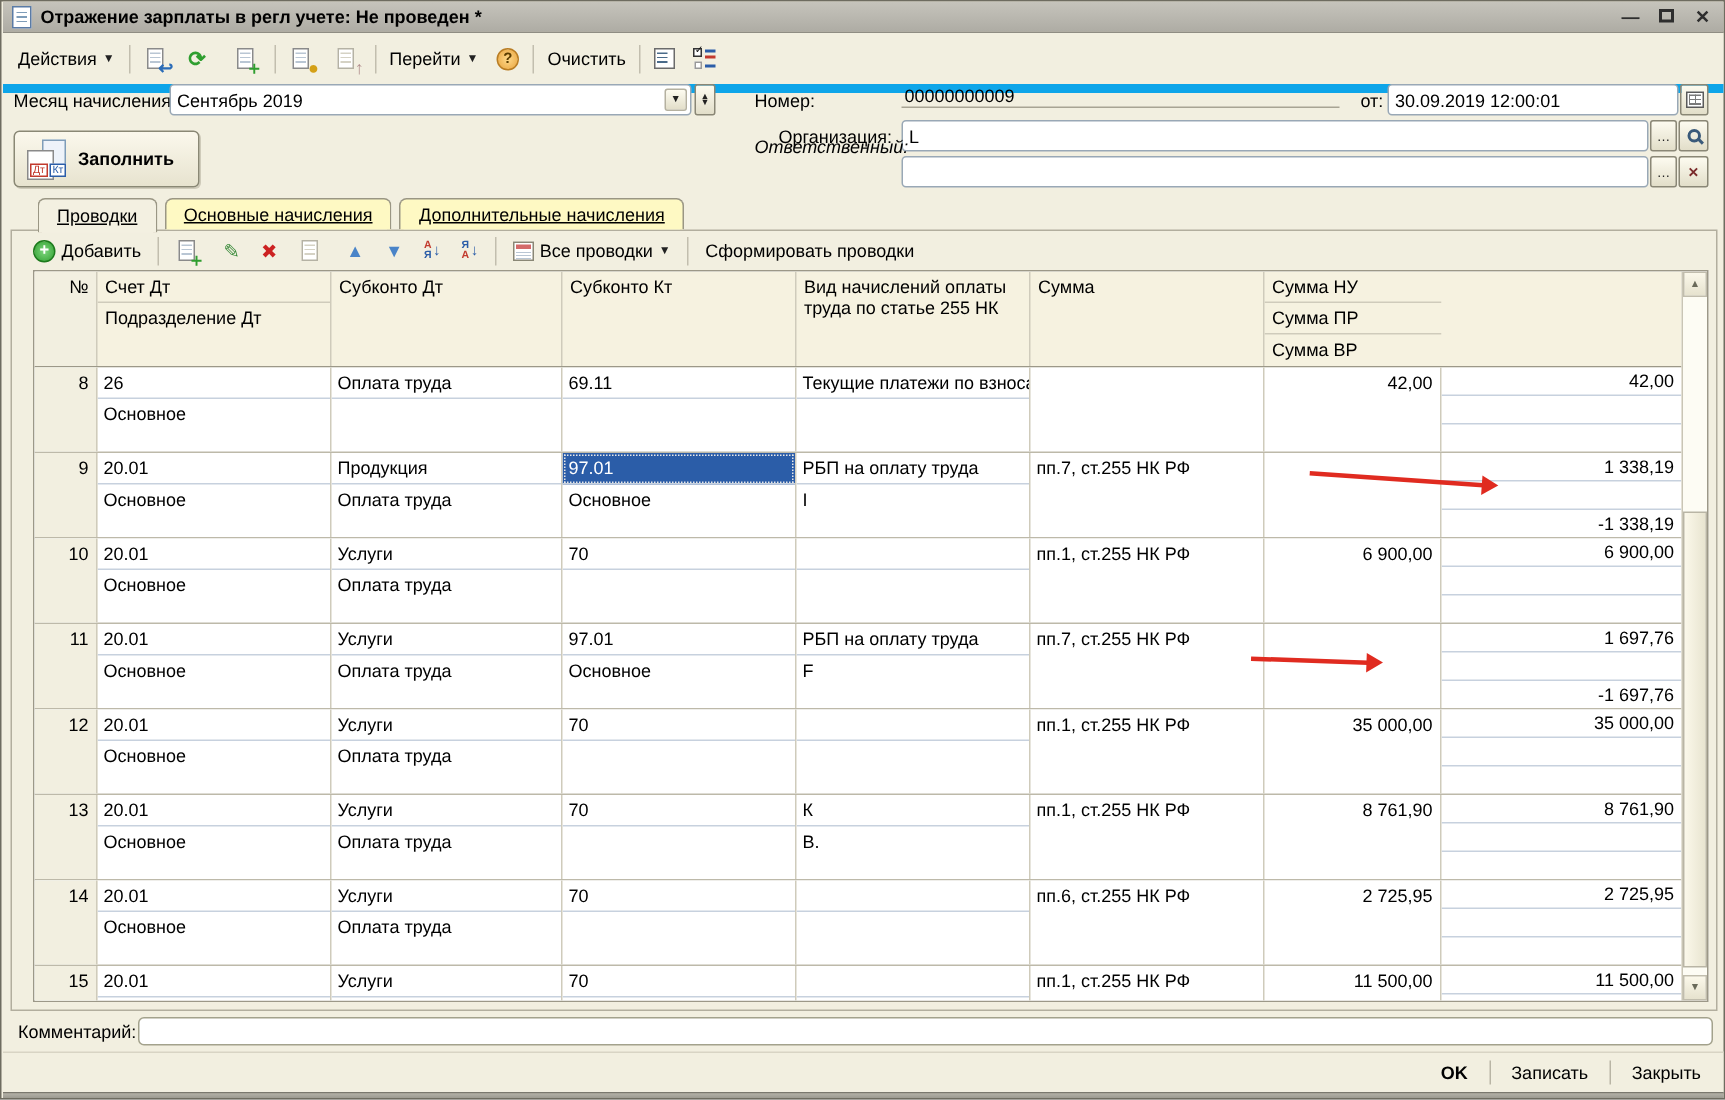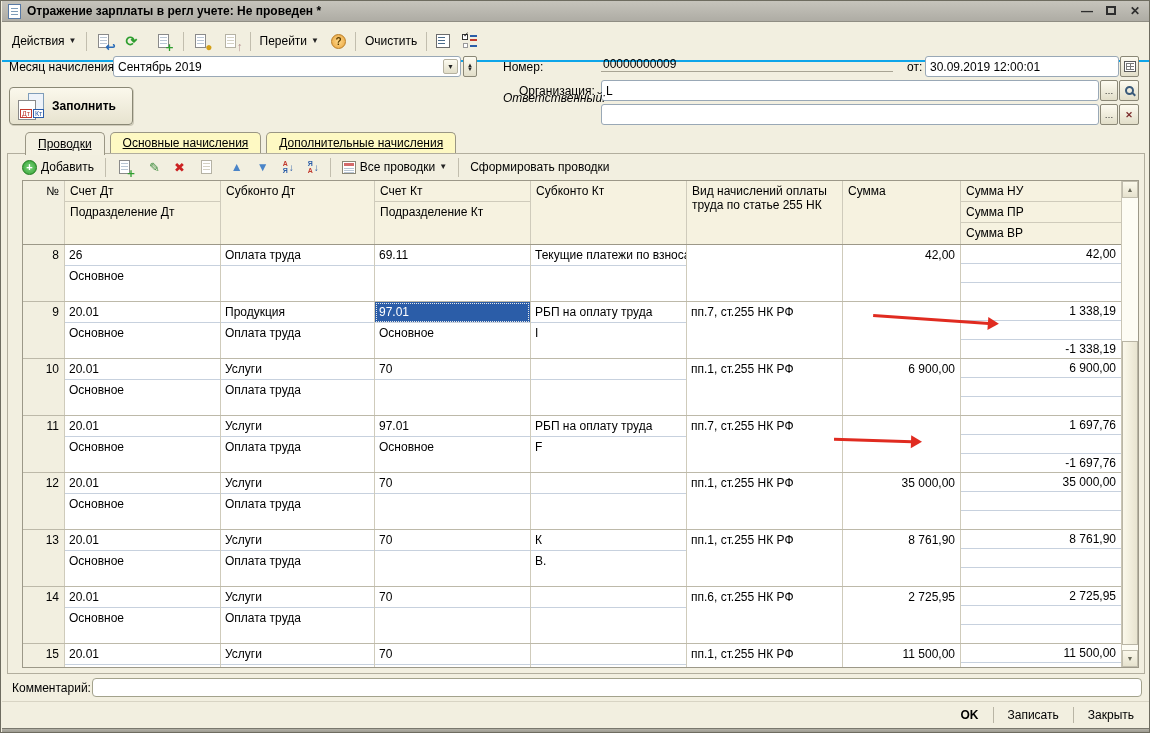--- a/index.html
+++ b/index.html
@@ -16,21 +16,21 @@
   .doc-icon::after{content:"";position:absolute;left:2px;top:3px;right:2px;height:8px;
     background:repeating-linear-gradient(#7f9db9 0 1px,transparent 1px 3px);}
   .title-text{font-weight:bold;flex:1;white-space:nowrap;overflow:hidden;}
   .win-controls{display:flex;gap:10px;align-items:center;color:#2e2e2e;
     font-weight:bold;font-size:12px;padding-right:2px;}
   .wc{width:14px;text-align:center;cursor:default;}
   .wc-max{display:inline-block;width:10px;height:9px;border:2px solid #2e2e2e;}
   
   .tb{position:absolute;left:1px;width:1148px;display:flex;align-items:center;
       background:#f2efe0;}
-  .tb1{top:21px;height:40px;border-bottom:2px solid #0ea5e9;padding:0 4px;}
+  .tb1{top:21px;height:40px;border-bottom:6px solid #0ea5e9;padding:0 4px;}
   .tbtn{display:inline-flex;align-items:center;gap:4px;padding:2px 6px;border-radius:2px;
     white-space:nowrap;cursor:default;}
   .caret{font-size:8px;color:#222;line-height:1;}
   .sep{width:1px;height:19px;background:#c2beae;margin:0 3px;flex:0 0 auto;}
   .ic{width:18px;height:17px;position:relative;display:inline-block;flex:0 0 auto;}
   .ic .pg{position:absolute;left:2px;top:1px;width:11px;height:14px;background:#fff;
     border:1px solid #8a8a8a;}
   .ic .pg::after{content:"";position:absolute;left:1px;top:2px;right:1px;height:9px;
     background:repeating-linear-gradient(#b9c6d4 0 1px,transparent 1px 3px);}
   .ic .ov{position:absolute;right:-2px;bottom:-3px;font-size:12px;font-weight:bold;line-height:1;}
@@ -340,24 +340,20 @@
         <div class="ghead" id="grid-header">
             <div class="gc c-num h">№</div>
    <div class="gc h">
               <div class="hl u2">Счет Дт</div>
               <div class="hl">Подразделение Дт</div>
             </div>
    <div class="gc h">
               <div class="hl">Субконто Дт</div>
             </div>
    <div class="gc h">
-              <div class="hl u2">Счет Кт</div>
-              <div class="hl">Подразделение Кт</div>
-            </div>
-   <div class="gc h">
               <div class="hl">Субконто Кт</div>
             </div>
    <div class="gc h">
               <div class="hl wrap">Вид начислений оплаты труда по статье 255 НК</div>
             </div>
    <div class="gc h">
               <div class="hl">Сумма</div>
             </div>
    <div class="gc h lastc">
               <div class="hs u2">Сумма НУ</div>

